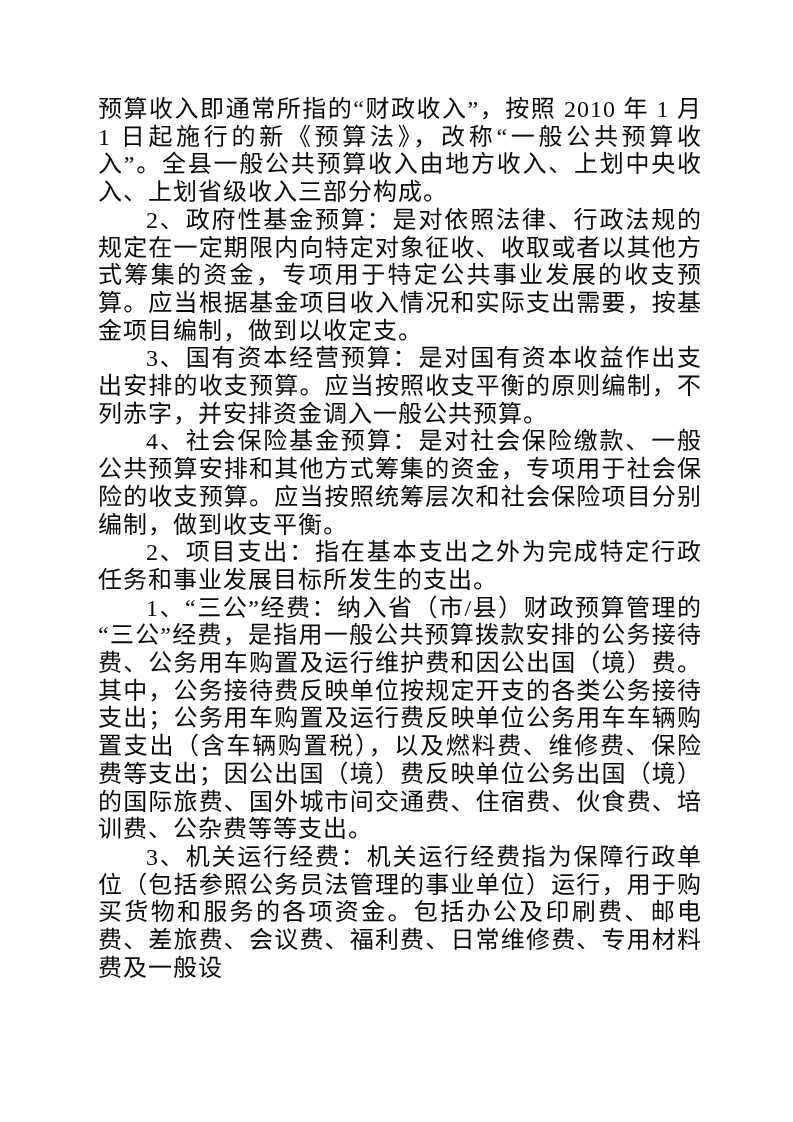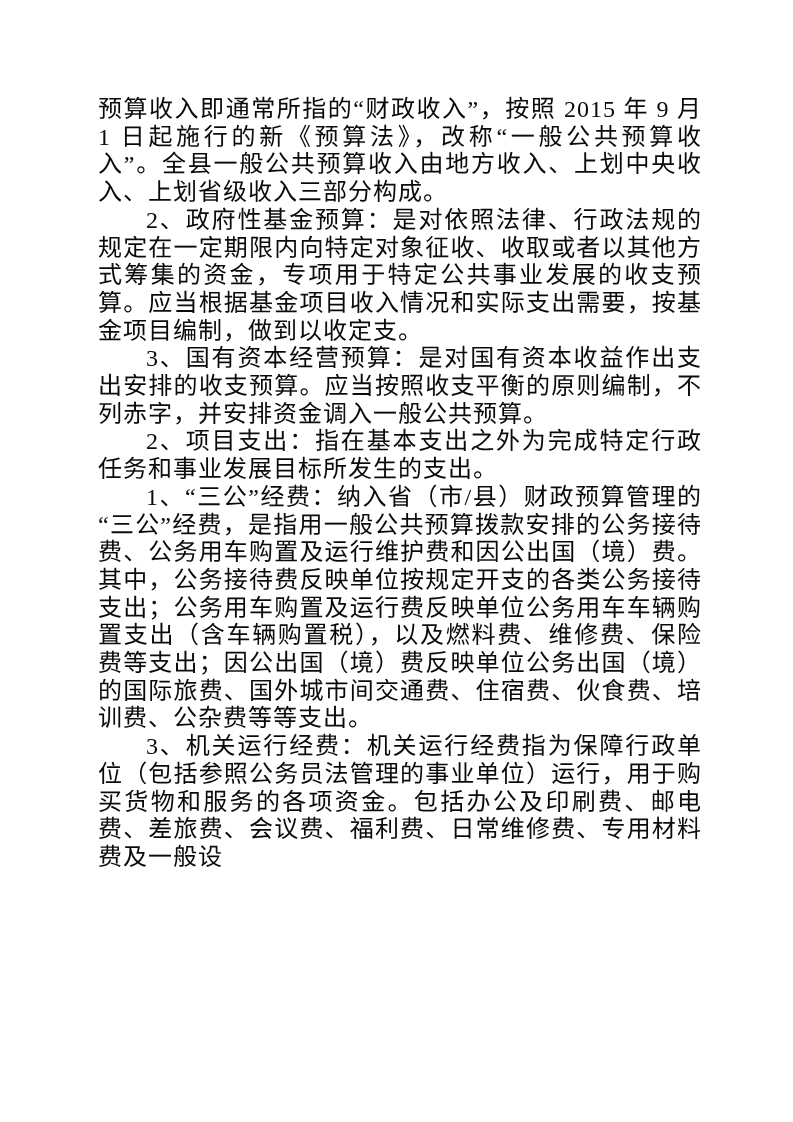--- a/index.html
+++ b/index.html
@@ -34,20 +34,21 @@
   }
   .doc-content p.indent {
     text-indent: 2em;
   }
 </style>
 </head>
 <body>
 
 <div class="page">
   <div class="doc-content">
-      <p>预算收入即通常所指的“财政收入”，按照 2015 年 9 月 1 日起施行的新《预算法》，改称“一般公共预算收入”。全县一般公共预算收入由地方收入、上划中央收入、上划省级收入三部分构成。</p>
+      <p>预算收入即通常所指的“财政收入”，按照 2010 年 1 月 1 日起施行的新《预算法》，改称“一般公共预算收入”。全县一般公共预算收入由地方收入、上划中央收入、上划省级收入三部分构成。</p>
       <p class="indent">2、政府性基金预算：是对依照法律、行政法规的规定在一定期限内向特定对象征收、收取或者以其他方式筹集的资金，专项用于特定公共事业发展的收支预算。应当根据基金项目收入情况和实际支出需要，按基金项目编制，做到以收定支。</p>
       <p class="indent">3、国有资本经营预算：是对国有资本收益作出支出安排的收支预算。应当按照收支平衡的原则编制，不列赤字，并安排资金调入一般公共预算。</p>
+      <p class="indent">4、社会保险基金预算：是对社会保险缴款、一般公共预算安排和其他方式筹集的资金，专项用于社会保险的收支预算。应当按照统筹层次和社会保险项目分别编制，做到收支平衡。</p>
       <p class="indent">2、项目支出：指在基本支出之外为完成特定行政任务和事业发展目标所发生的支出。</p>
       <p class="indent">1、“三公”经费：纳入省（市/县）财政预算管理的“三公”经费，是指用一般公共预算拨款安排的公务接待费、公务用车购置及运行维护费和因公出国（境）费。其中，公务接待费反映单位按规定开支的各类公务接待支出；公务用车购置及运行费反映单位公务用车车辆购置支出（含车辆购置税），以及燃料费、维修费、保险费等支出；因公出国（境）费反映单位公务出国（境）的国际旅费、国外城市间交通费、住宿费、伙食费、培训费、公杂费等等支出。</p>
       <p class="indent">3、机关运行经费：机关运行经费指为保障行政单位（包括参照公务员法管理的事业单位）运行，用于购买货物和服务的各项资金。包括办公及印刷费、邮电费、差旅费、会议费、福利费、日常维修费、专用材料费及一般设</p>
     </div>
 </div>
 
 </body></html>

